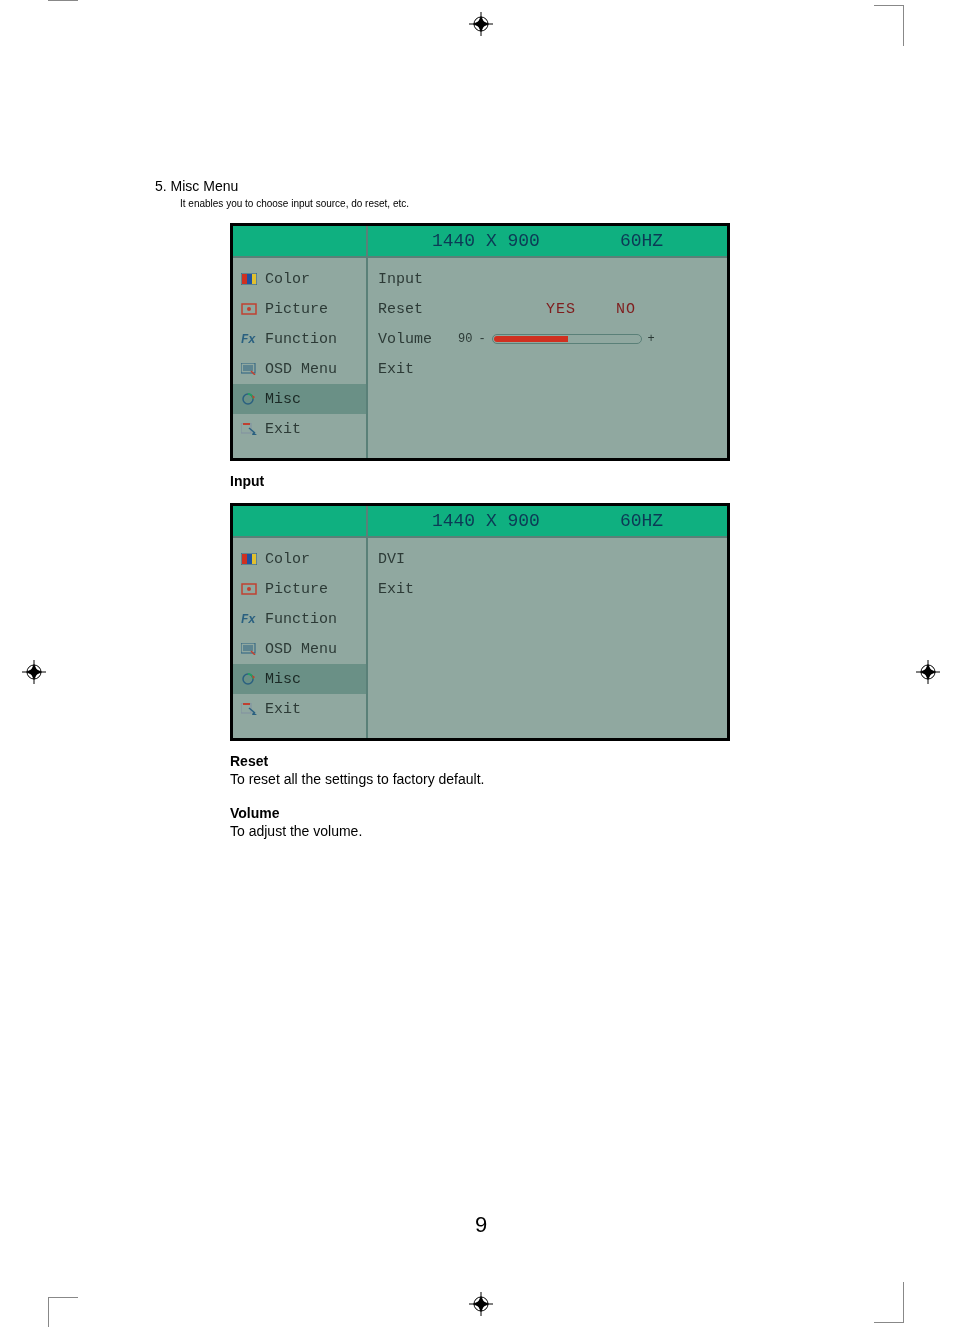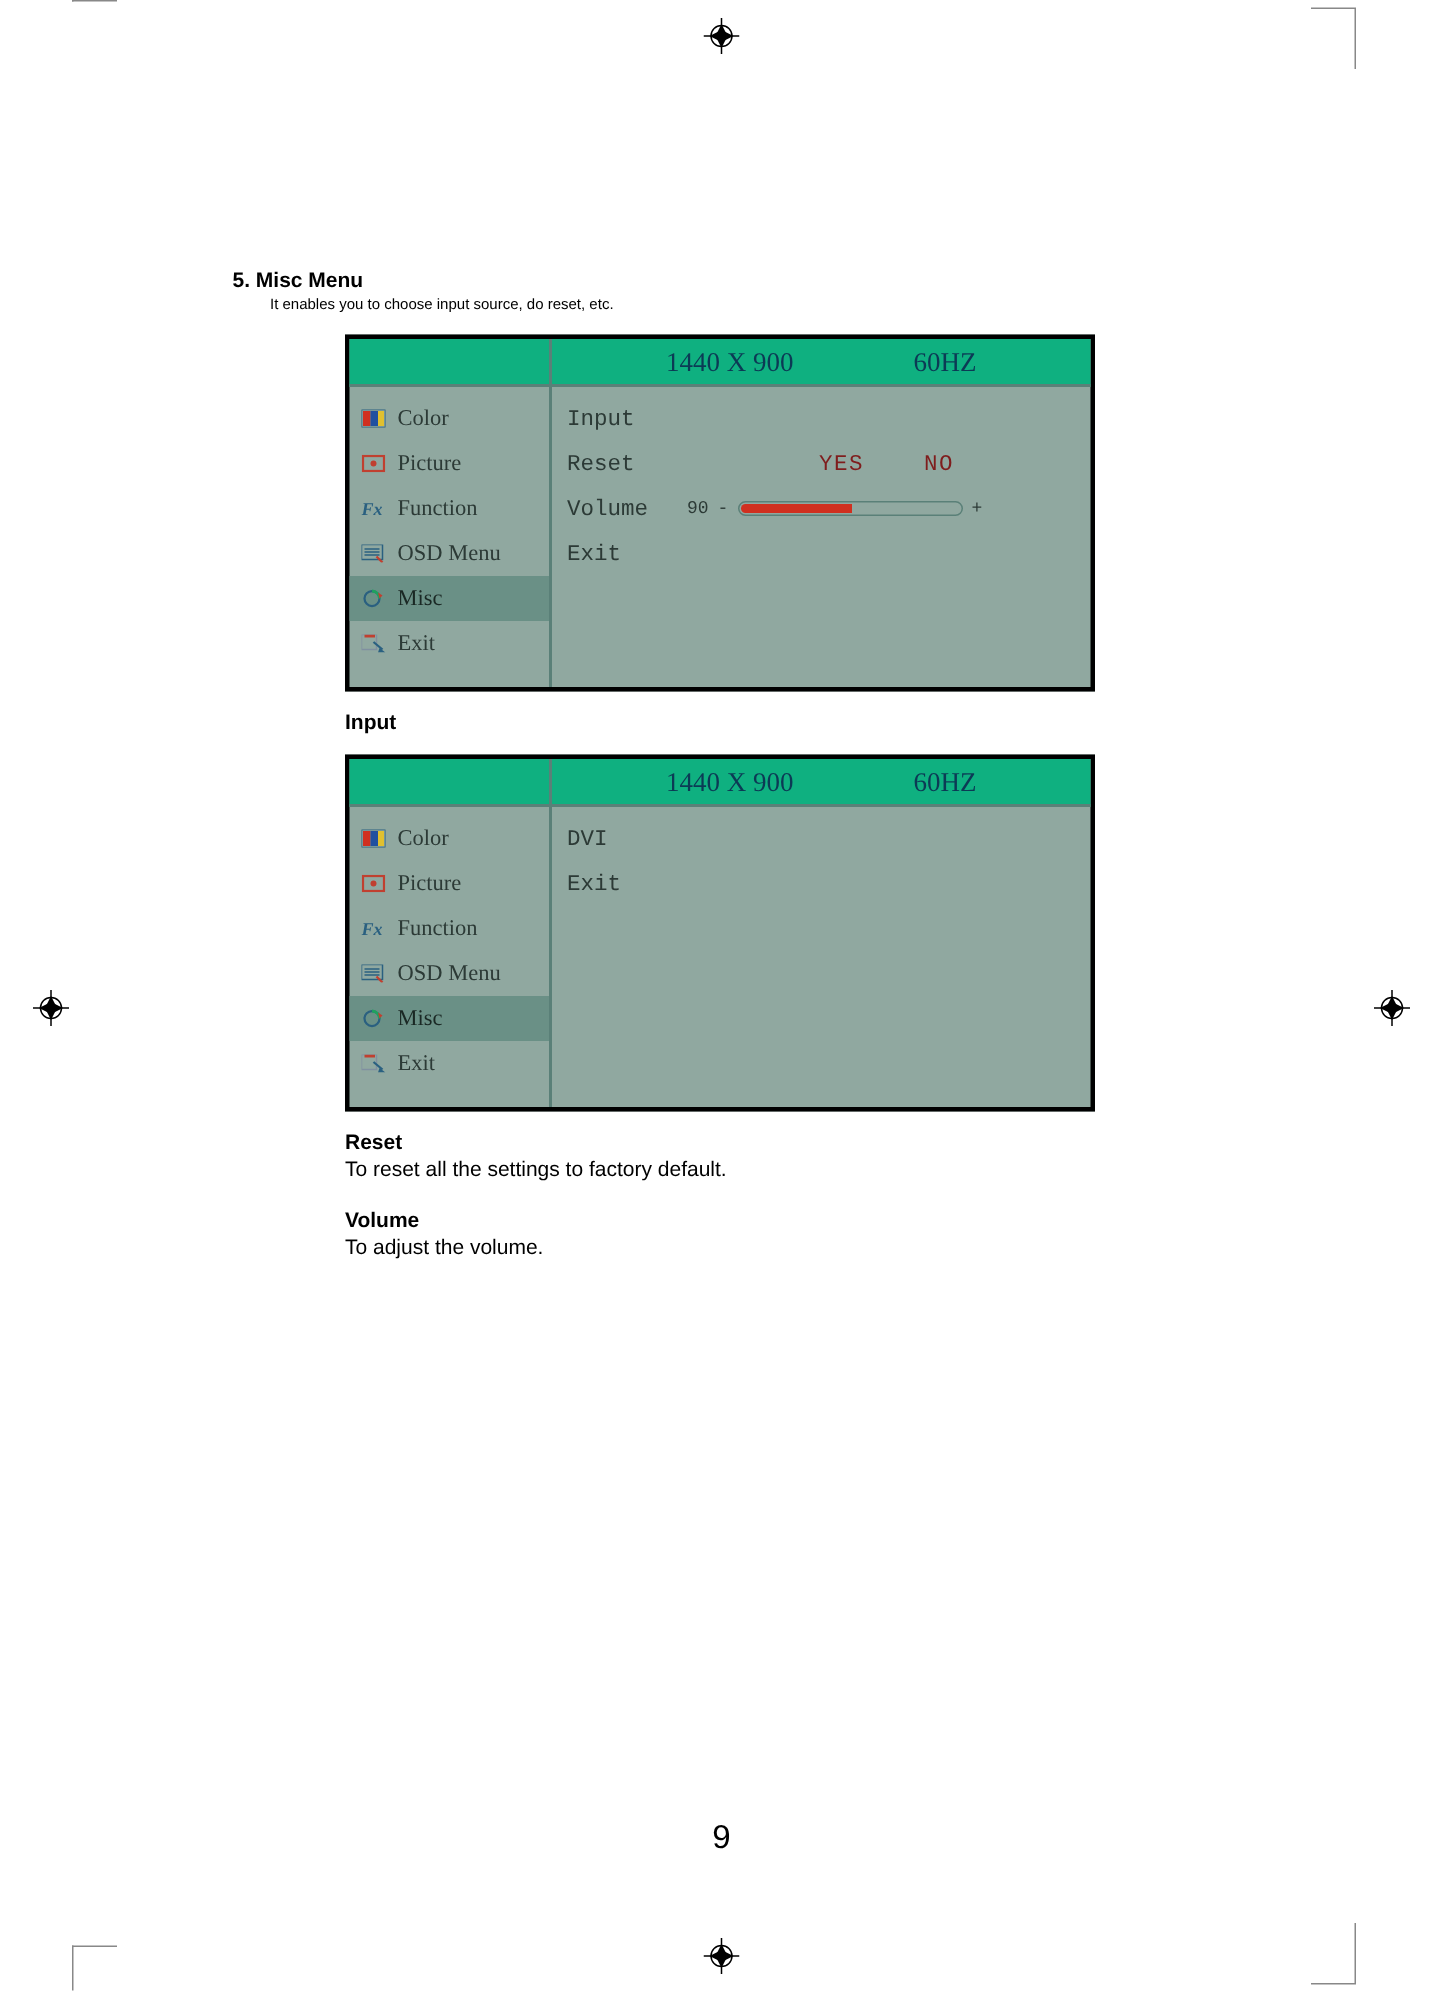--- a/index.html
+++ b/index.html
@@ -26,21 +26,21 @@
   .reg-top { top: 12px; left: 50%; transform: translateX(-50%); }
   .reg-bottom { bottom: 12px; left: 50%; transform: translateX(-50%); }
   .reg-left { top: 660px; left: 22px; }
   .reg-right { top: 660px; right: 22px; }
 
   .page {
     position: absolute;
     top: 50px; left: 80px; right: 80px; bottom: 50px;
     padding: 30px 70px 0 70px;
   }
-  .section-num { font-size: 14px; margin-top: 98px; margin-left: 5px; font-weight: bold; }
+  .section-num { font-size: 14px; margin-top: 98px; margin-left: 5px; }
   .section-desc { font-size: 10px; margin-left: 30px; margin-top: 4px; }
 
   .osd {
     width: 500px;
     margin: 14px 0 12px 80px;
     border: 3px solid #000;
     background: #90a8a0;
     font-family: "Courier New", monospace;
     font-size: 15px;
     color: #2c3a36;
@@ -49,27 +49,26 @@
     display: flex;
     background: #0fb080;
     color: #0c3a55;
     font-size: 18px;
   }
   .osd-header .hleft {
     width: 135px; height: 32px; border-right: 2px solid #5a8078; border-bottom: 2px solid #5a8078;
   }
   .osd-header .hright {
     flex: 1; height: 32px; border-bottom: 2px solid #5a8078;
-    display: flex; align-items: center; justify-content: center; gap: 80px; font-family: Liberation Serif, serif;
+    display: flex; align-items: center; justify-content: center; gap: 80px;
   }
   .osd-body { display: flex; min-height: 200px; }
   .osd-left {
     width: 135px; border-right: 2px solid #5a8078;
     padding: 6px 0;
-    font-family: Liberation Serif, serif;
   }
   .osd-item {
     display: flex; align-items: center; gap: 8px;
     padding: 4px 8px;
     height: 30px;
   }
   .osd-item.active { background: #6a9086; color: #1a2824; }
   .osd-item .ic { width: 16px; height: 14px; display:flex; align-items:center; justify-content:center; }
   .osd-right { flex: 1; padding: 6px 10px; }
   .osd-row { display: flex; align-items: center; height: 30px; gap: 10px; }

